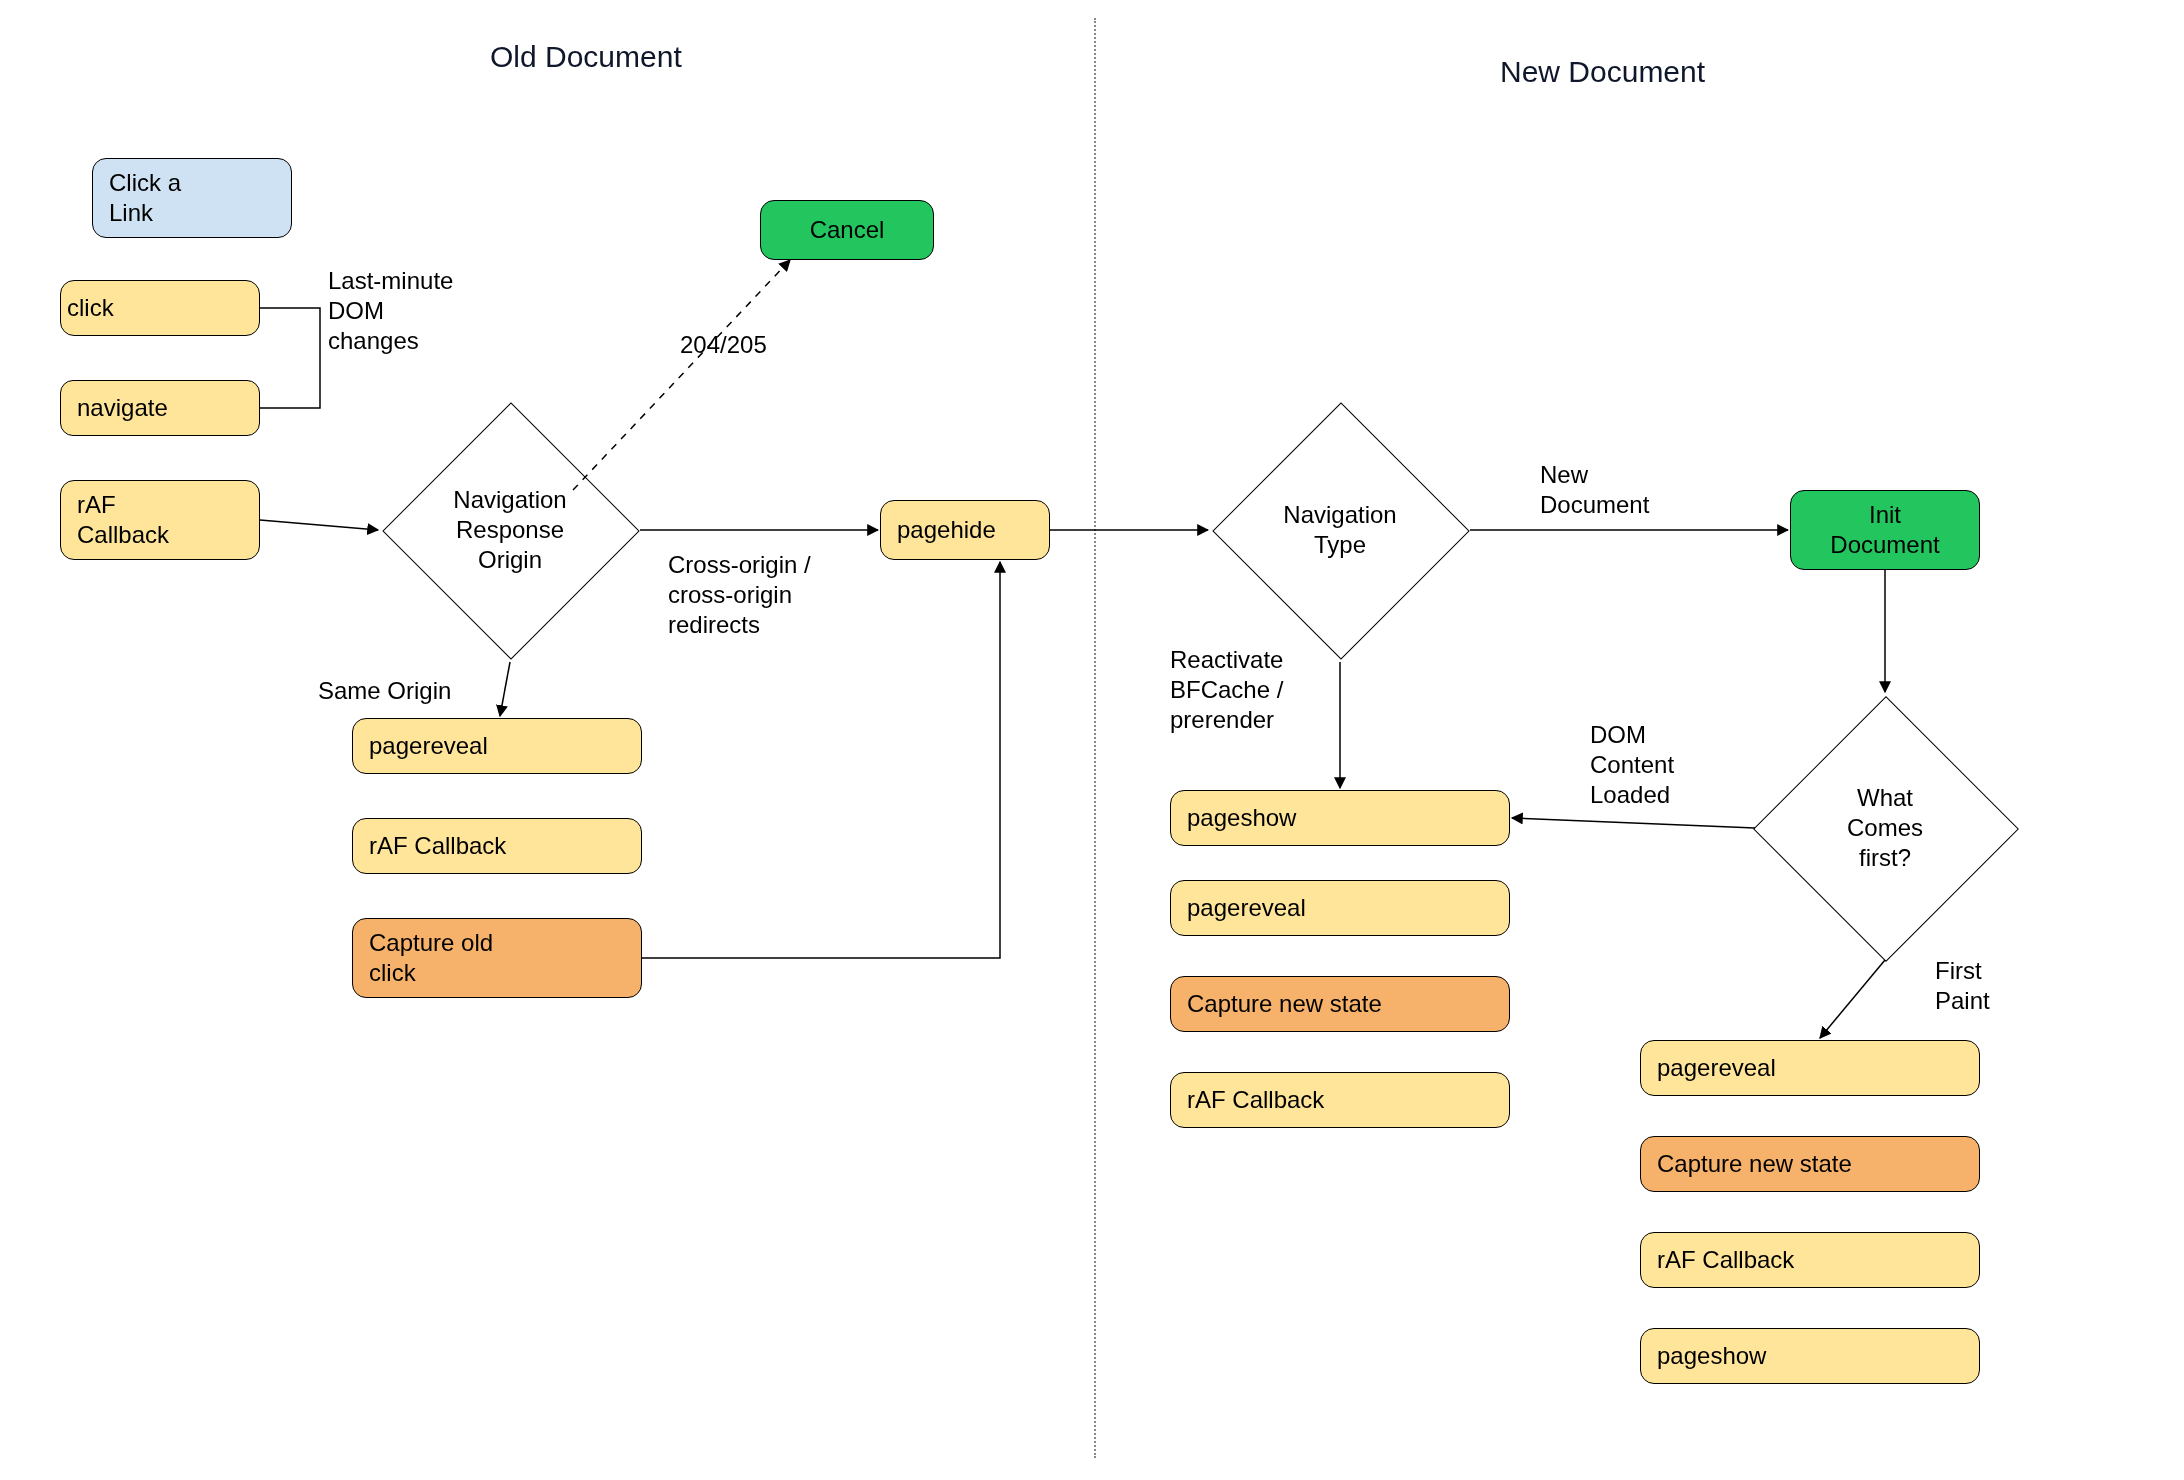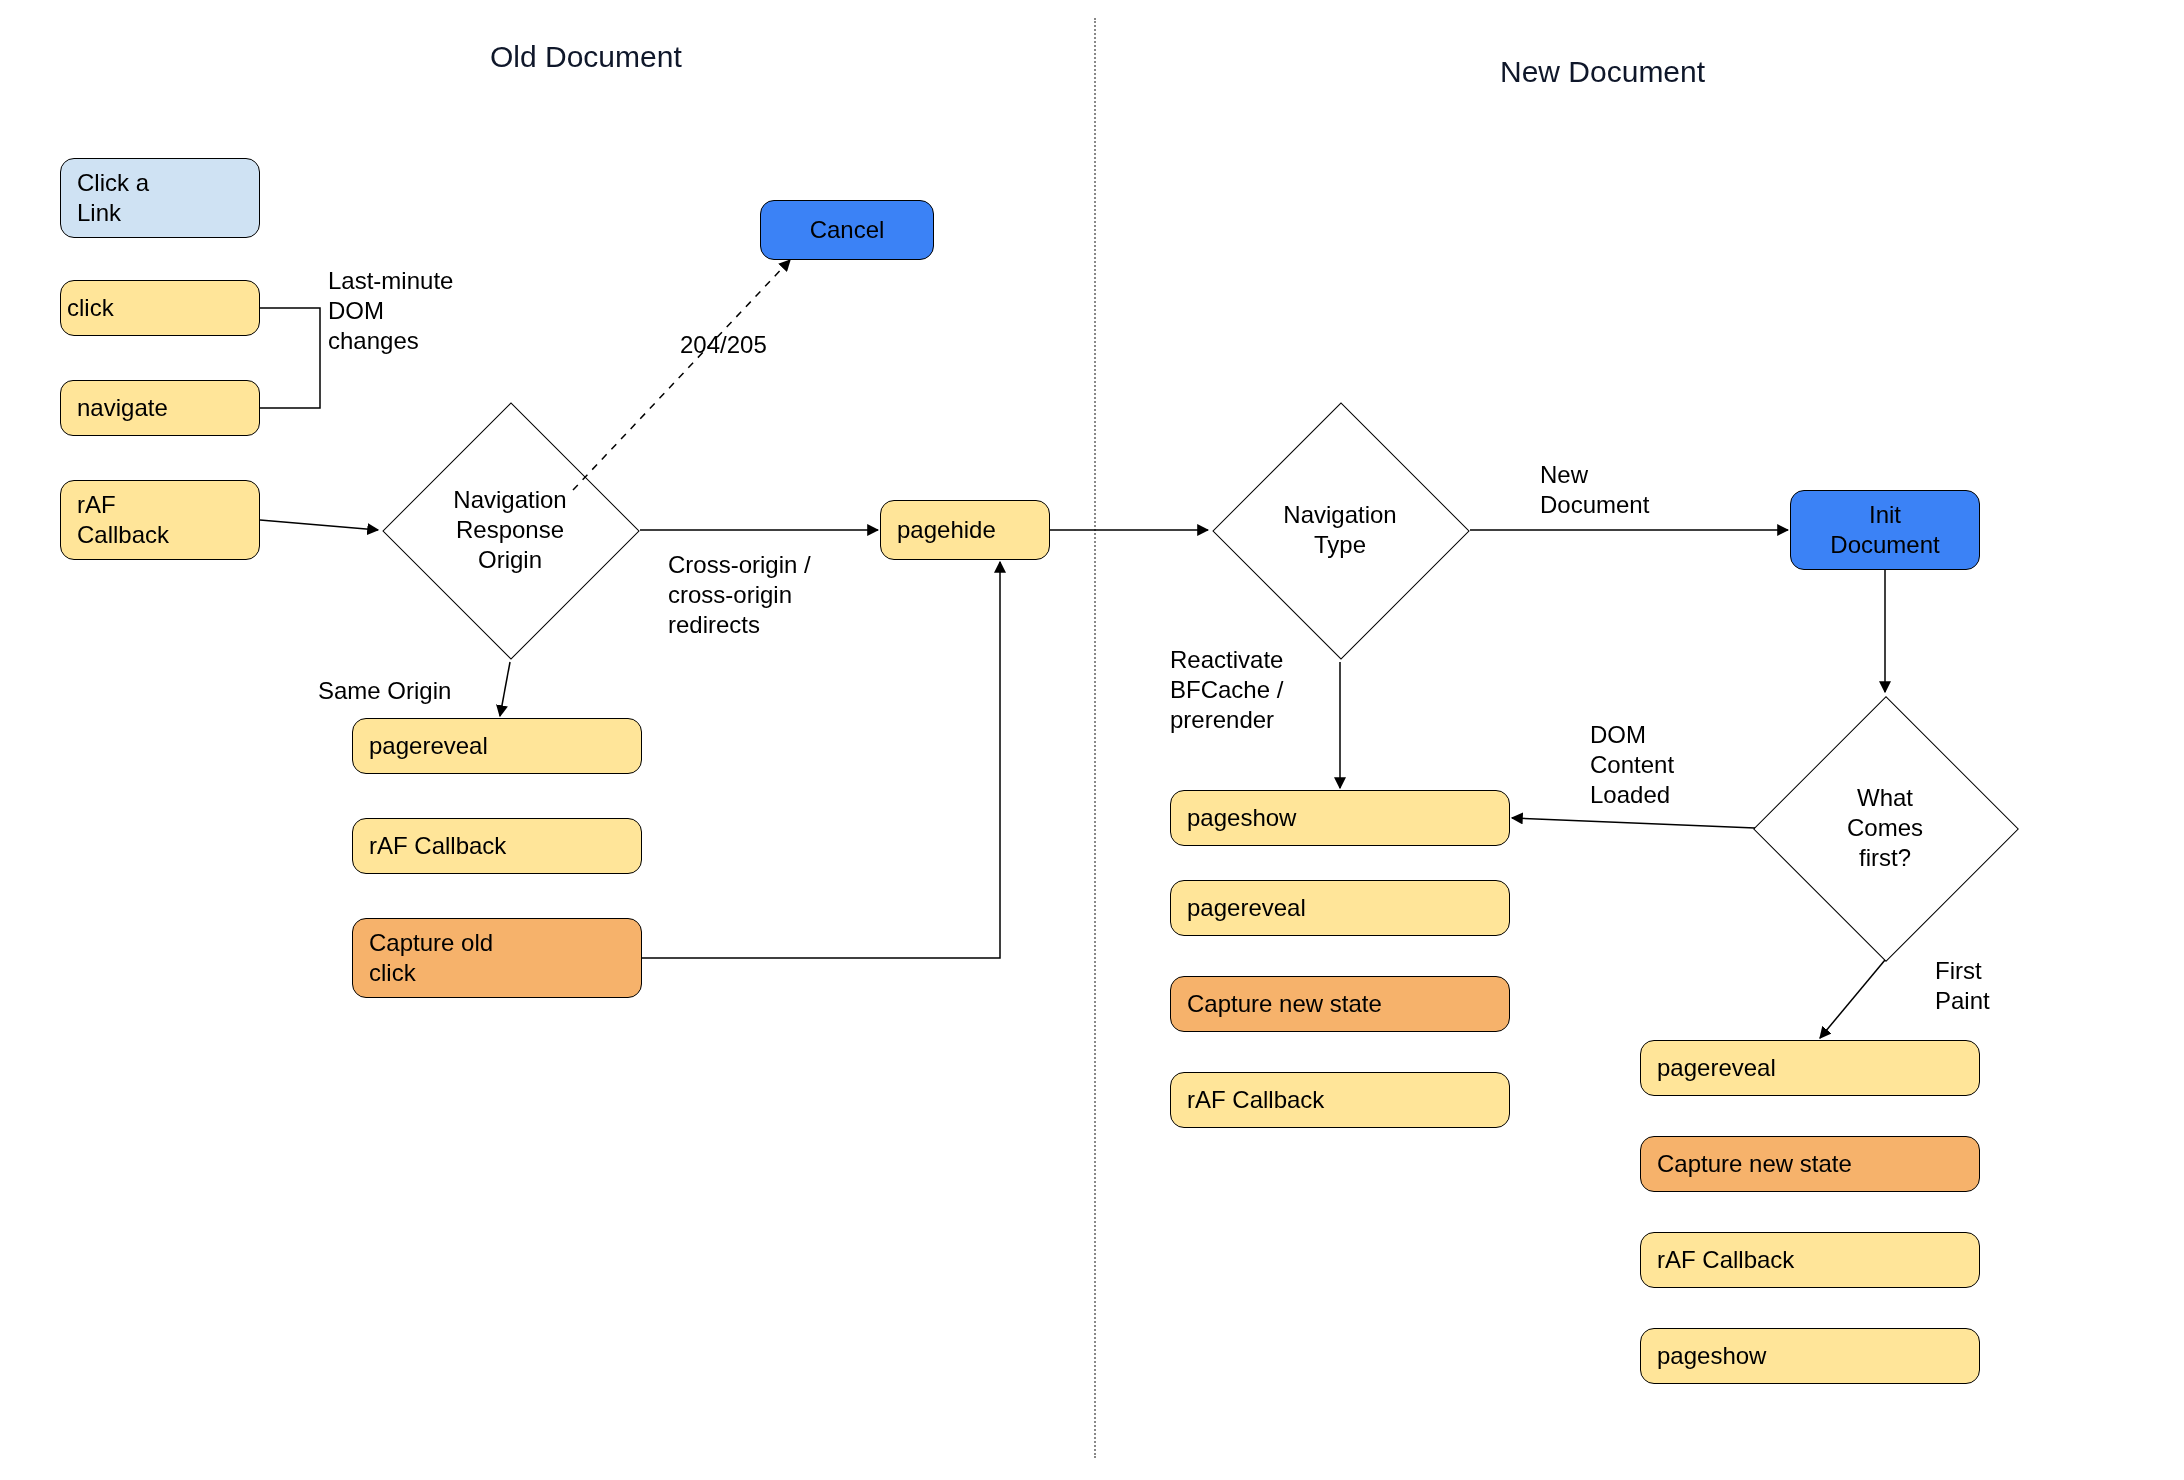--- a/index.html
+++ b/index.html
@@ -1,22 +1,22 @@
 <!DOCTYPE html>
 <html><head>
 <meta charset="utf-8">
 <style>
   html,body{margin:0;padding:0;background:#fff;font-family:Arial,Helvetica,sans-serif;}
   .canvas{position:relative;width:2184px;height:1480px;}
   .title{position:absolute;font-size:30px;color:#0f172a;}
   .box{position:absolute;border:1.5px solid #000;border-radius:14px;padding:10px 16px;font-size:24px;line-height:1.25;box-sizing:border-box;display:flex;align-items:center;}
-  .blue{background:#cfe2f3;}
+  .blue{background:#cfe2f3;margin-left:32px;}
   .yellow{background:#ffe599;}
   .orange{background:#f6b26b;}
-  .white{background:#3b82f6;}
+  .white{background:#22c55e;}
   .label{position:absolute;font-size:24px;color:#000;line-height:1.25;}
   .diamond{position:absolute;transform:rotate(45deg);border:1.5px solid #000;background:#fff;}
   .diamond-label{position:absolute;text-align:center;font-size:24px;line-height:1.25;}
   svg.wires{position:absolute;left:0;top:0;width:2184px;height:1480px;pointer-events:none;}
   .divider{position:absolute;border-left:2px dotted #888;}
 </style>
 </head>
 <body>
 
 <div class="canvas">

